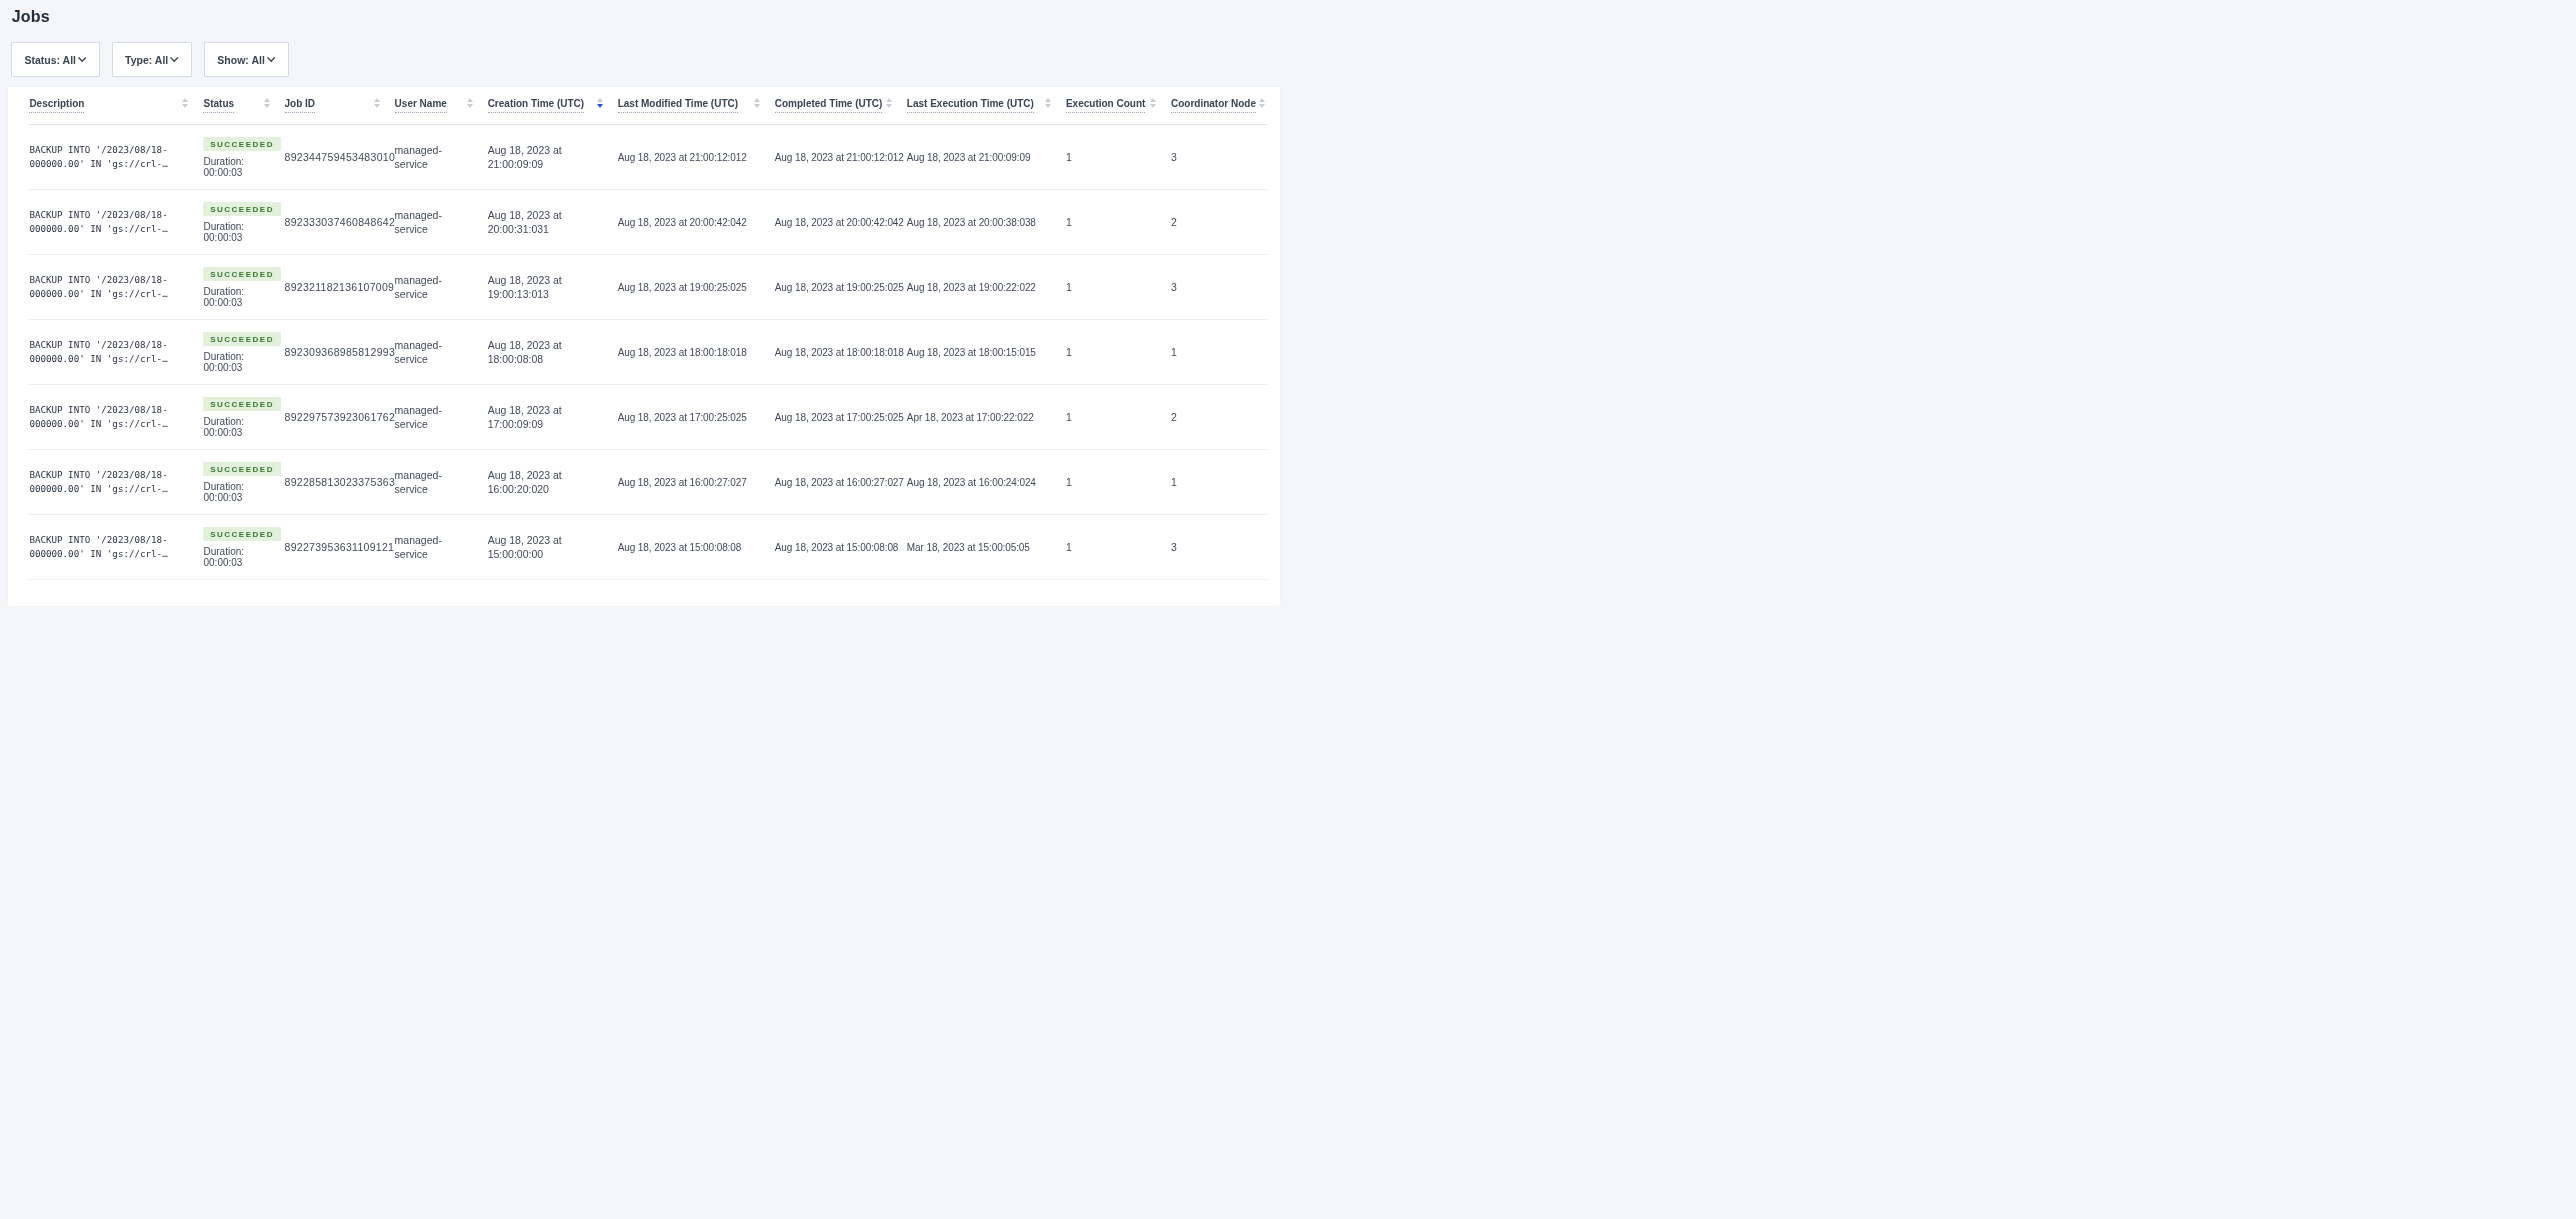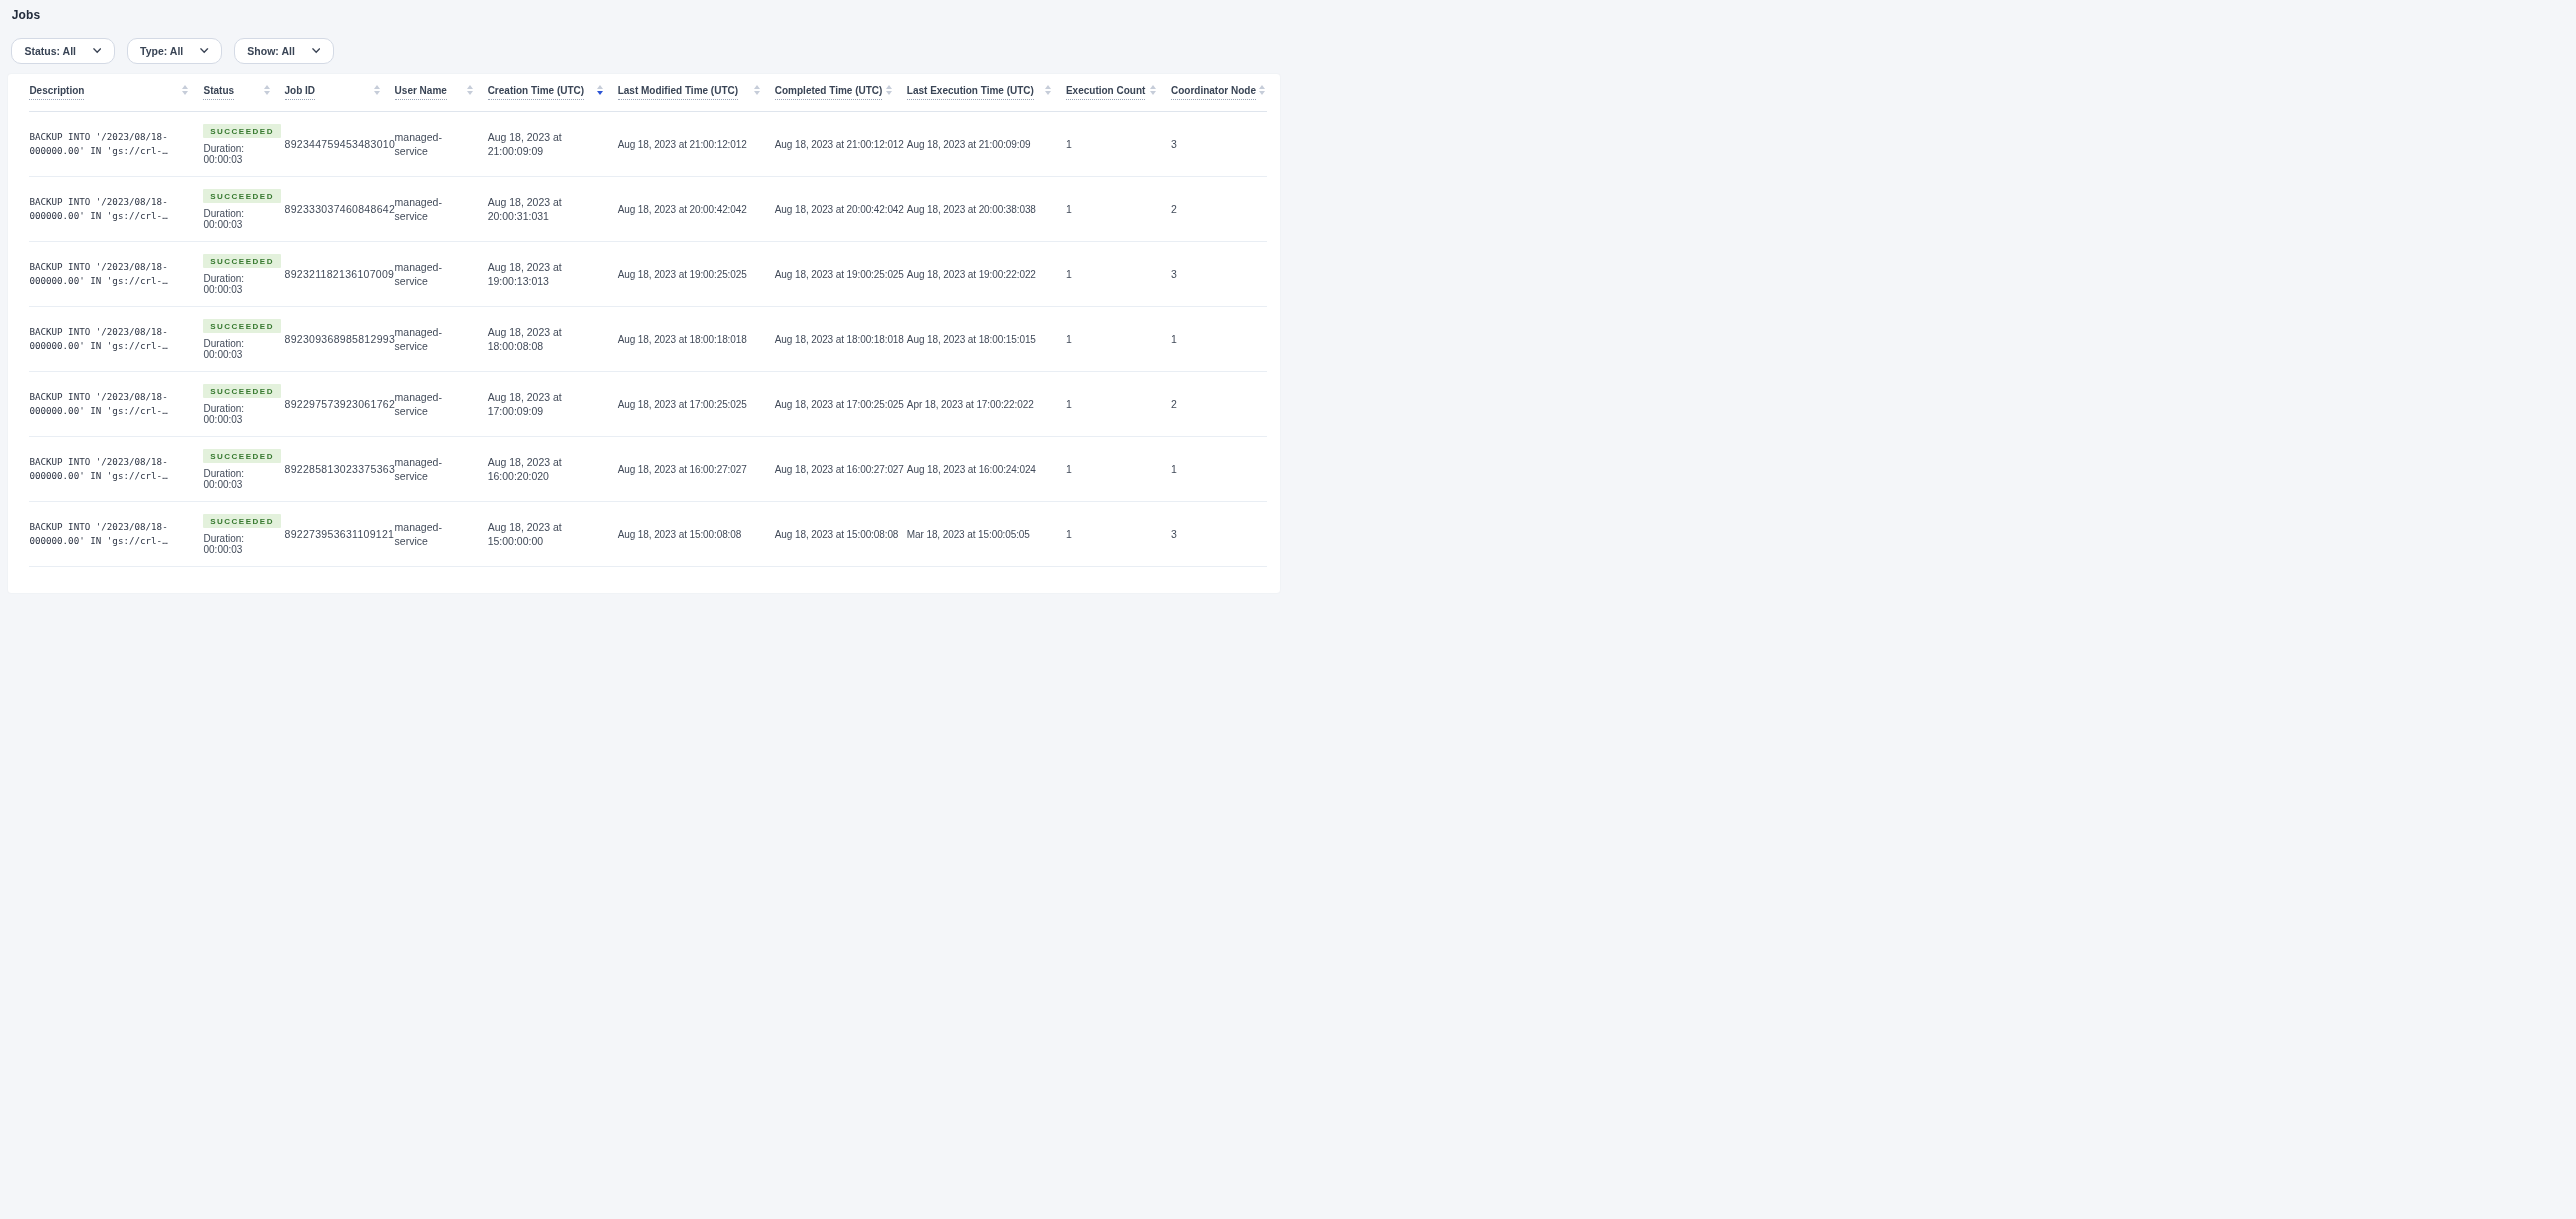--- a/index.html
+++ b/index.html
@@ -5,28 +5,28 @@
   * { box-sizing: border-box; }
   html, body { margin: 0; padding: 0; }
   body {
     width: 1288px; height: 610px; overflow: hidden;
     background: #f4f6f9;
     font-family: "Liberation Sans", sans-serif;
     color: #414a59;
   }
   .page-title {
     margin: 8.4px 0 0 11.7px;
-    font-size: 12px; font-weight: 700; letter-spacing: 0.2px;
+    font-size: 16px; font-weight: 700; letter-spacing: 0.2px;
     color: #232c3c;
   }
   .filter-bar { display: flex; gap: 11.7px; margin: 16px 0 0 11px; }
   .filter-btn {
-    display: inline-flex; align-items: center; gap: 17px;
-    height: 26px; padding: 0 12.5px;
-    background: #fff; border: 0.8px solid #d4dae5; border-radius: 10px;
+    display: inline-flex; align-items: center; gap: 2px;
+    height: 35px; padding: 0 12.5px;
+    background: #fff; border: 0.8px solid #d4dae5; border-radius: 1px;
     font-family: "Liberation Sans", sans-serif;
     font-size: 10.5px; font-weight: 700; color: #394455;
     cursor: pointer;
   }
   .toolbar { display: flex; align-items: center; margin: 21px 0 0 11px; font-size: 10.5px; }
   .columns-btn {
     display: inline-flex; align-items: center; gap: 5.9px;
     height: 21px; padding: 0 8.4px;
     background: #fff; border: 0.8px solid #d4dae5; border-radius: 2.5px;
     font-family: "Liberation Sans", sans-serif;

